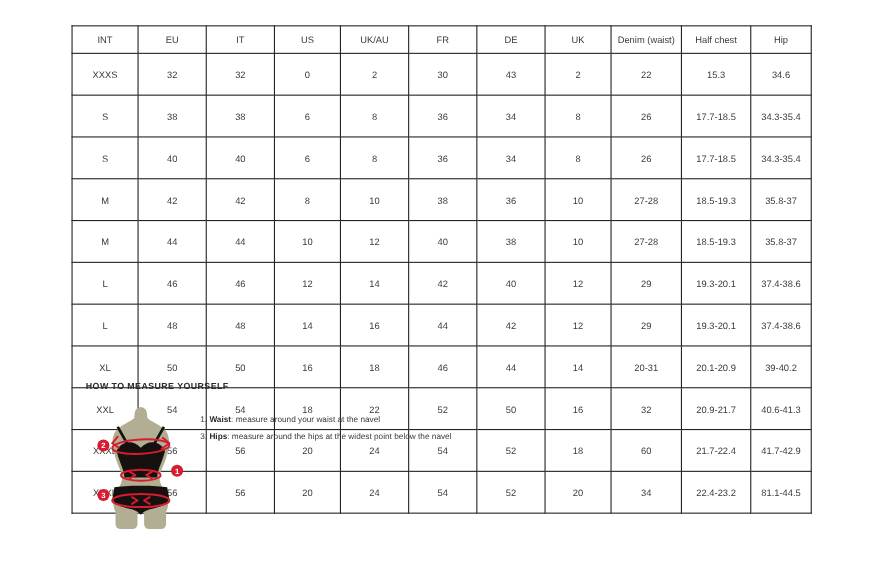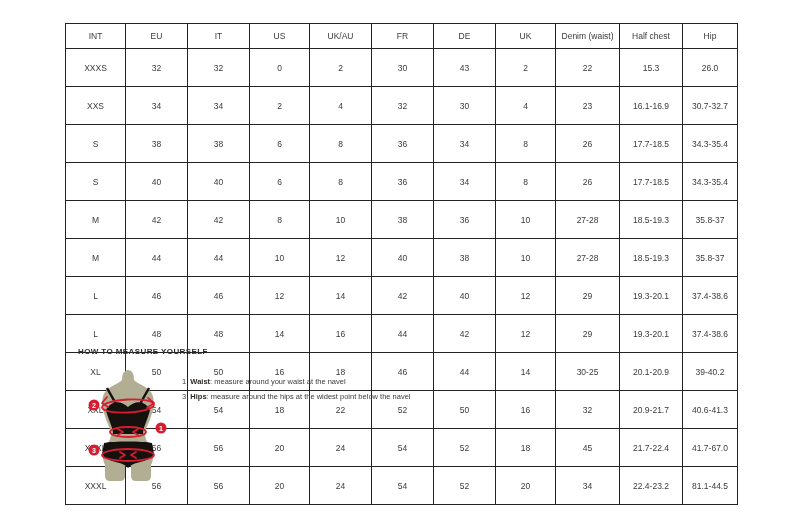--- a/index.html
+++ b/index.html
@@ -83,34 +83,21 @@
         <td>XXXS</td>
         <td>32</td>
         <td>32</td>
         <td>0</td>
         <td>2</td>
         <td>30</td>
         <td>43</td>
         <td>2</td>
         <td>22</td>
         <td>15.3</td>
-        <td>26.0</td>
-      </tr>
-      <tr>
-        <td>XXS</td>
-        <td>34</td>
-        <td>34</td>
-        <td>2</td>
-        <td>4</td>
-        <td>32</td>
-        <td>30</td>
-        <td>4</td>
-        <td>23</td>
-        <td>16.1-16.9</td>
-        <td>30.7-32.7</td>
+        <td>34.6</td>
       </tr>
       <tr>
         <td>S</td>
         <td>38</td>
         <td>38</td>
         <td>6</td>
         <td>8</td>
         <td>36</td>
         <td>34</td>
         <td>8</td>
@@ -185,21 +172,21 @@
       </tr>
       <tr>
         <td>XL</td>
         <td>50</td>
         <td>50</td>
         <td>16</td>
         <td>18</td>
         <td>46</td>
         <td>44</td>
         <td>14</td>
-        <td>30-25</td>
+        <td>20-31</td>
         <td>20.1-20.9</td>
         <td>39-40.2</td>
       </tr>
       <tr>
         <td>XXL</td>
         <td>54</td>
         <td>54</td>
         <td>18</td>
         <td>22</td>
         <td>52</td>
@@ -211,23 +198,23 @@
       </tr>
       <tr>
         <td>XXXL</td>
         <td>56</td>
         <td>56</td>
         <td>20</td>
         <td>24</td>
         <td>54</td>
         <td>52</td>
         <td>18</td>
-        <td>45</td>
+        <td>60</td>
         <td>21.7-22.4</td>
-        <td>41.7-67.0</td>
+        <td>41.7-42.9</td>
       </tr>
       <tr>
         <td>XXXL</td>
         <td>56</td>
         <td>56</td>
         <td>20</td>
         <td>24</td>
         <td>54</td>
         <td>52</td>
         <td>20</td>

